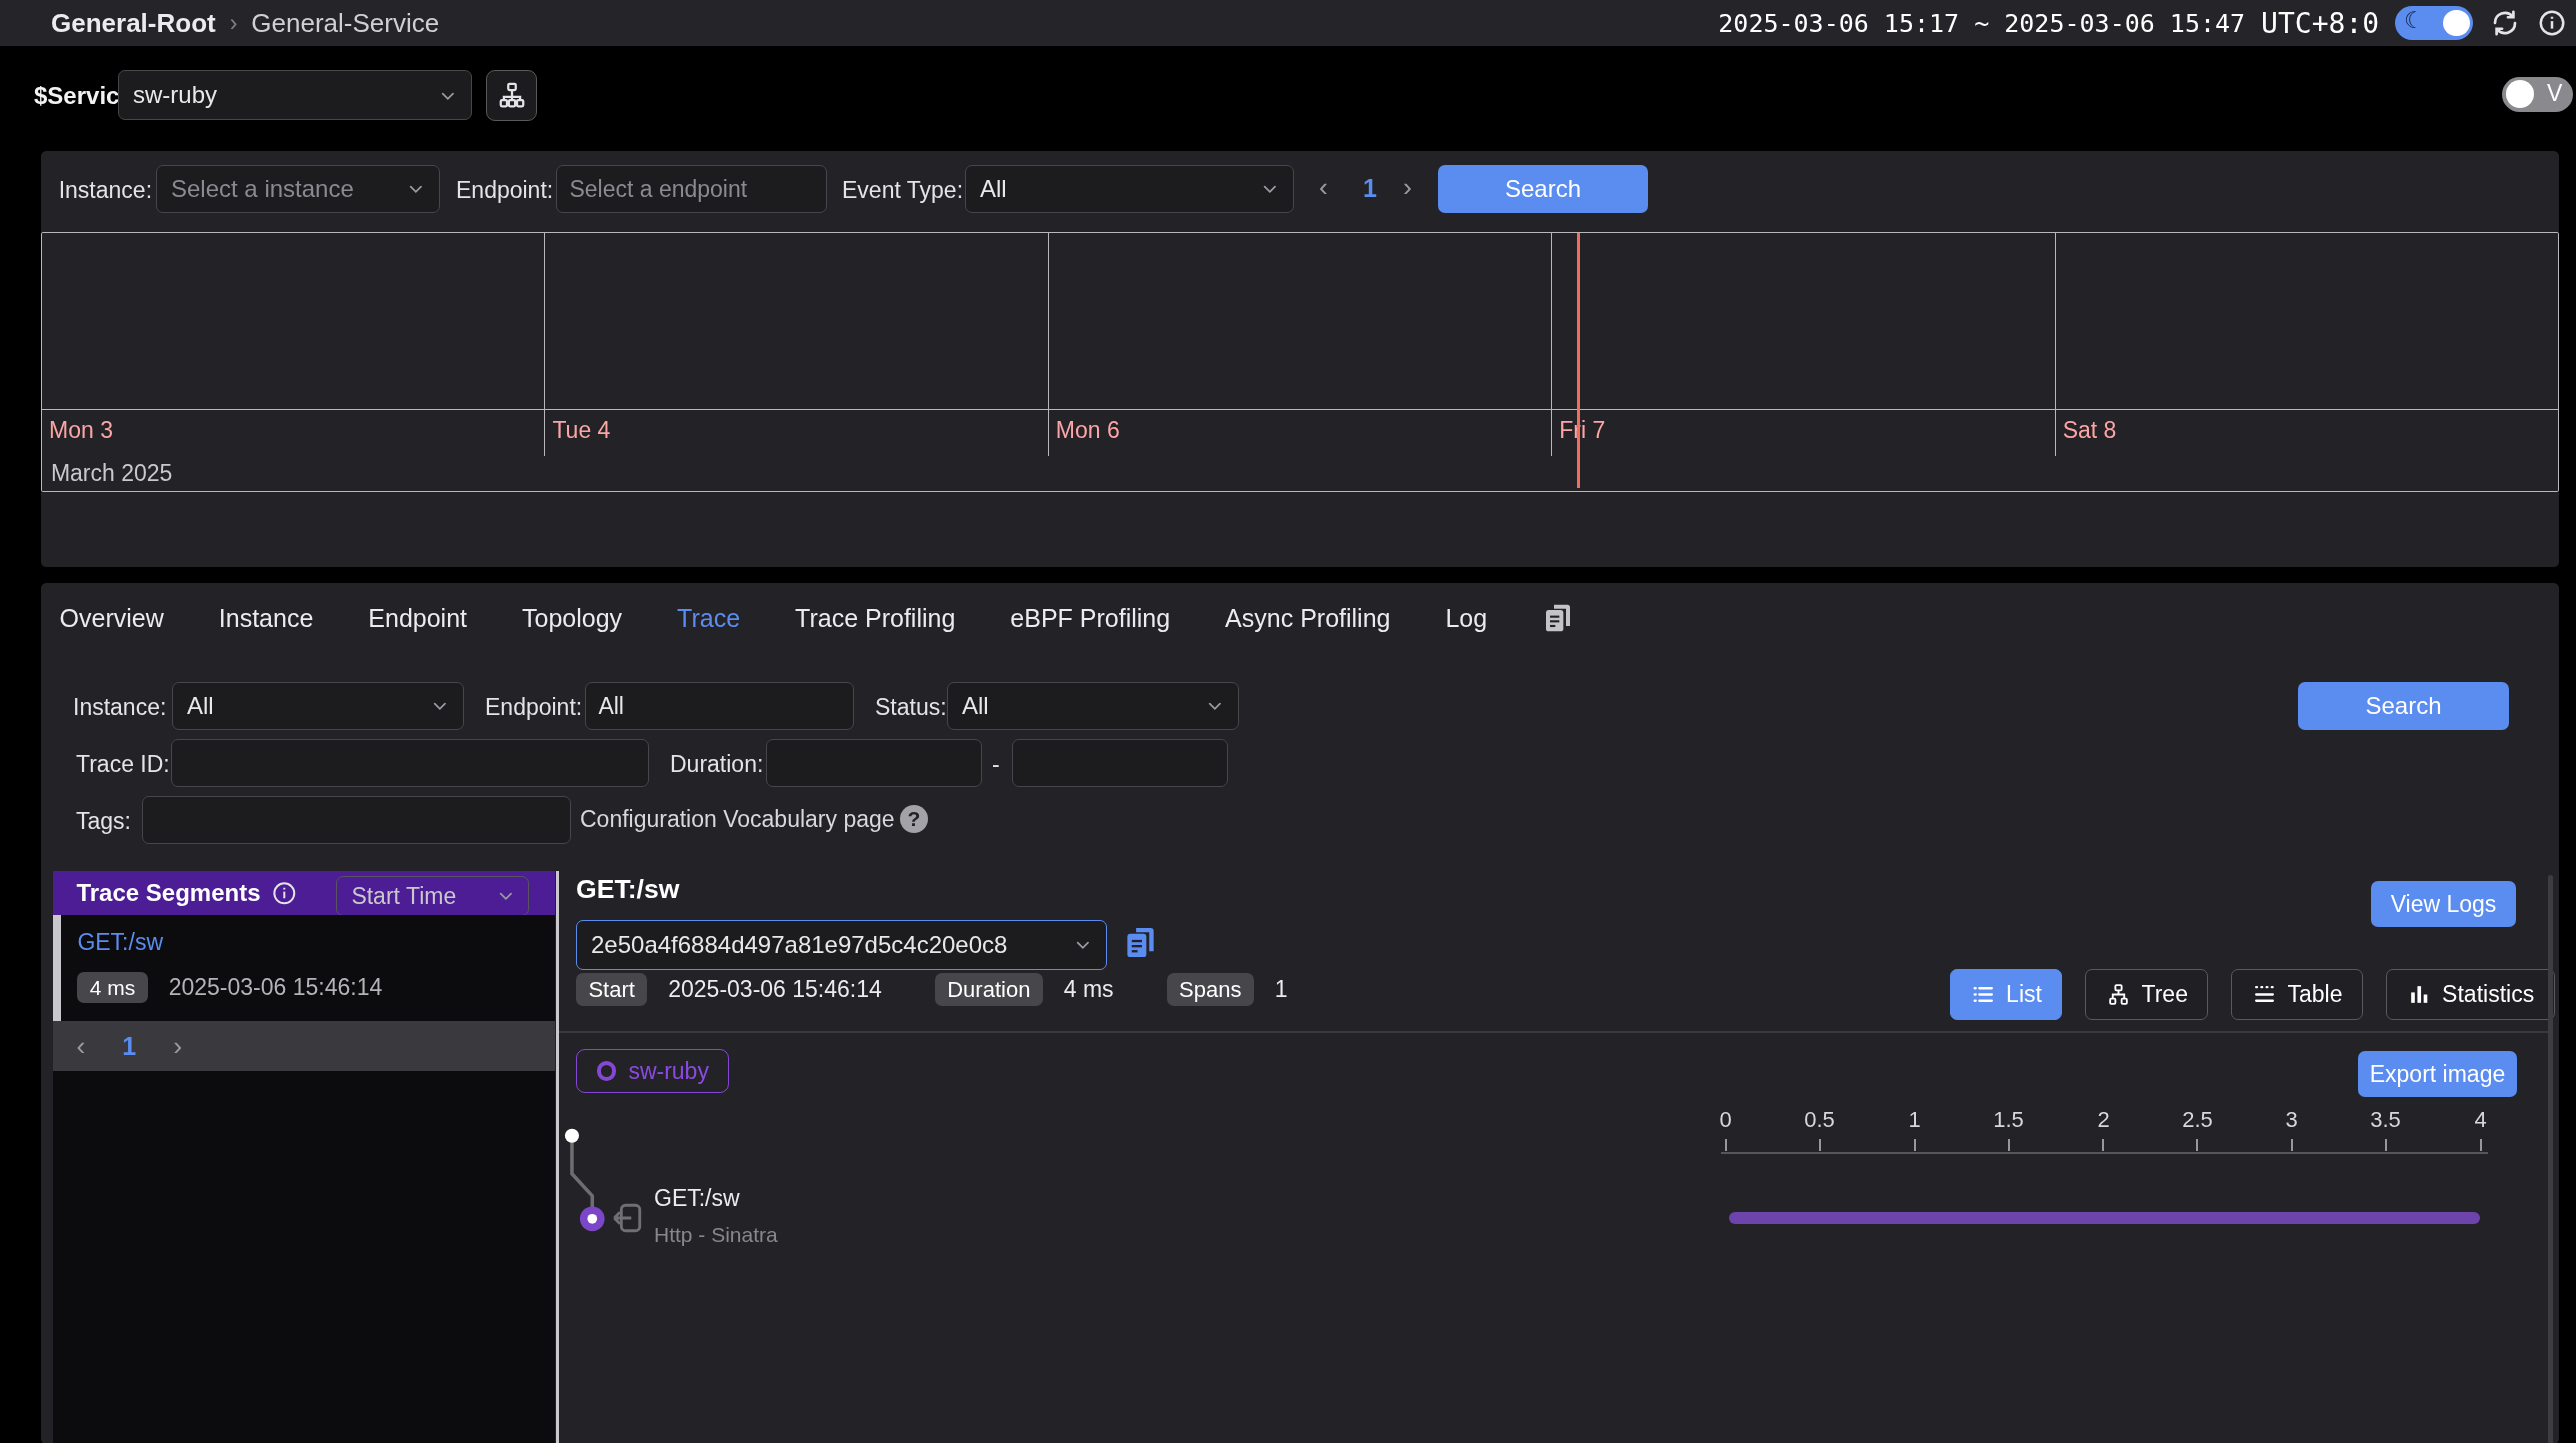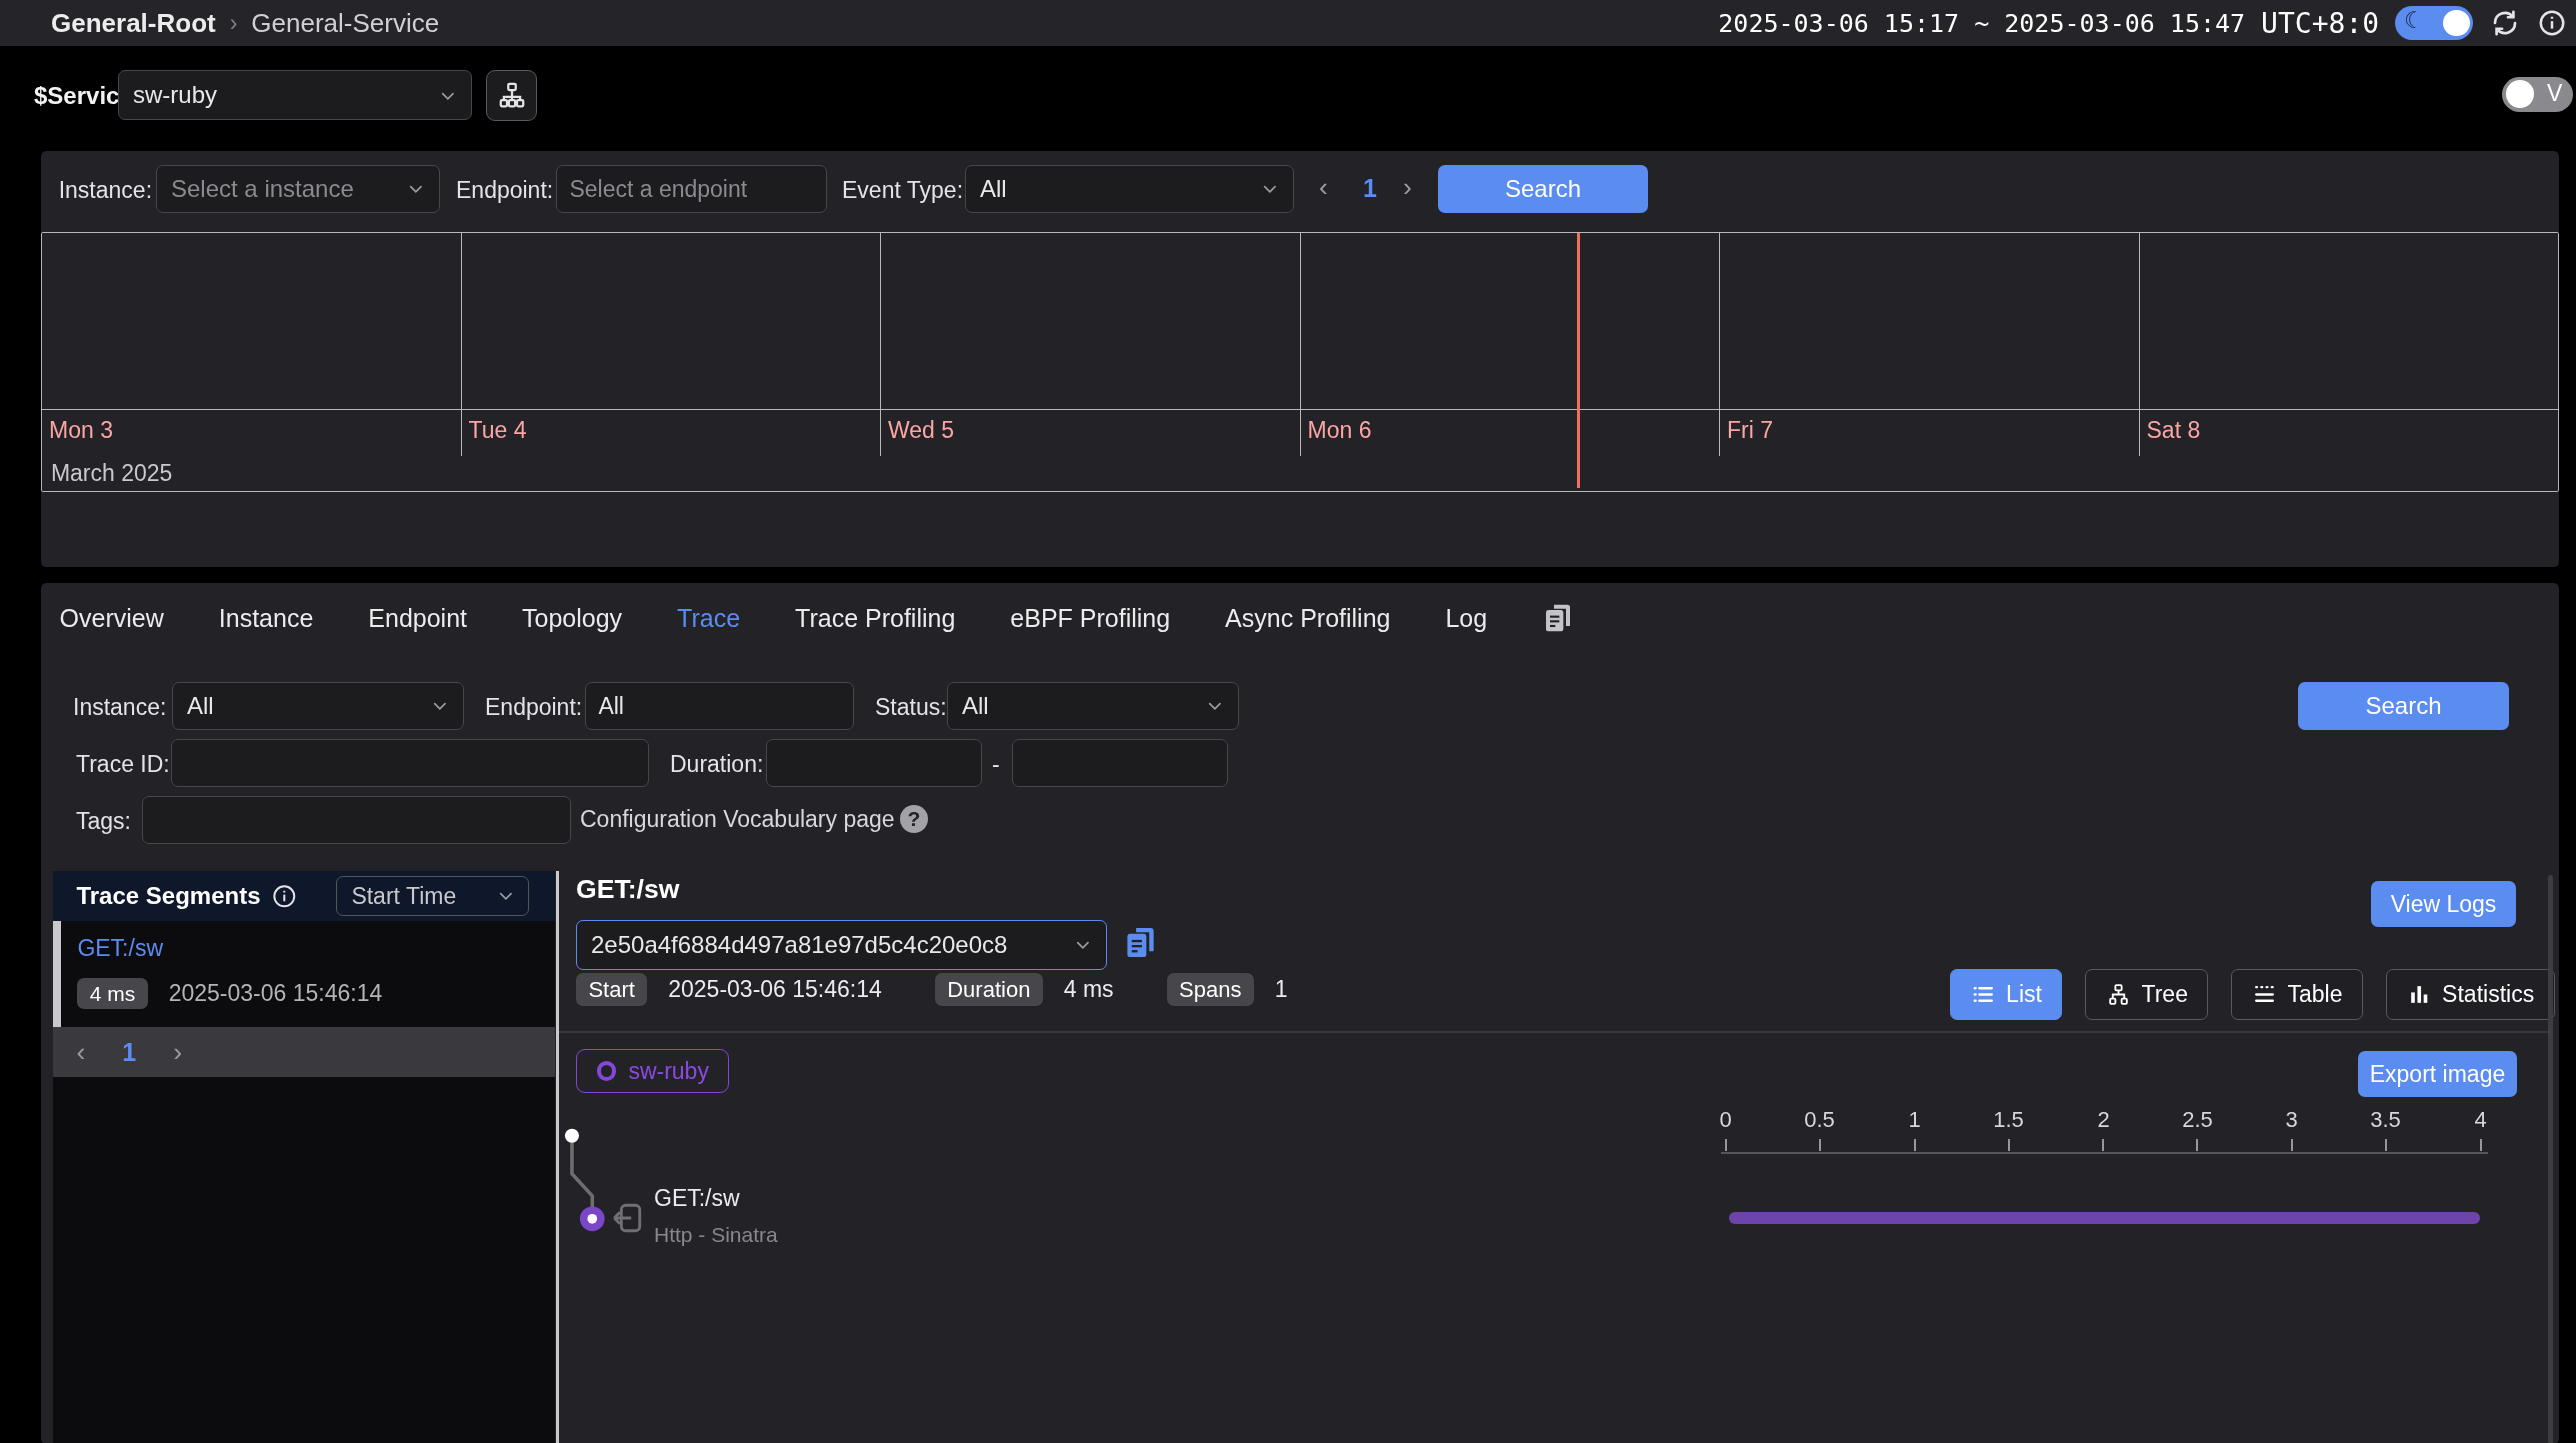--- a/index.html
+++ b/index.html
@@ -83,21 +83,21 @@
   .f-row { position:absolute; width:100%; height:48px; }
   .f-row > * { position:absolute; }
   .vocab { display:flex; align-items:center; gap:5.3px; font-size:23px; color:#d8d8dc; }
   .q-circle { width:28px; height:28px; border-radius:50%; background:#a2a2a8; color:#232327;
     font-size:21px; font-weight:700; display:flex; align-items:center; justify-content:center; }
 
   
   .seg-col { position:absolute; left:12.4px; top:288px; bottom:0; width:502px;
     display:flex; flex-direction:column; background:#0c0c0e; }
   .seg-divider { position:absolute; left:515px; top:288px; bottom:0; width:2.7px; background:#c9c9cd; }
-  .seg-header { height:50px; background:#0f172a; display:flex; align-items:center;
+  .seg-header { height:44px; background:#4c1d95; display:flex; align-items:center;
     padding-left:23px; position:relative; flex:none; }
   .seg-title { font-size:24px; font-weight:700; color:#fff; margin-right:10.6px; }
   .seg-sort { position:absolute; left:283px; top:5.3px; width:193px; height:40px;
     background:transparent; border:1.8px solid #55555a; }
   .seg-item { position:relative; height:106px; background:#0c0c0e; padding-left:24px; flex:none; }
   .seg-accent { position:absolute; left:0; top:0; width:8px; height:100%; background:#c9c9cd; }
   .seg-name { position:absolute; left:24px; top:14px; font-size:23px; color:#5b8cf0; }
   .seg-meta { position:absolute; left:24px; top:57px; display:flex; align-items:center; gap:21px; }
   .badge { background:#47474b; border-radius:7px; padding:3.5px 12.4px; font-size:21px; color:#fff; white-space:nowrap; }
   .seg-time { font-size:23px; color:#b4b4b8; }
@@ -224,24 +224,20 @@
         <div class="cal-col">
           <div class="cal-cell"></div>
           <div class="cal-day">Mon 3</div>
         </div>
         <div class="cal-col">
           <div class="cal-cell"></div>
           <div class="cal-day">Tue 4</div>
         </div>
         <div class="cal-col">
           <div class="cal-cell"></div>
-          <div class="cal-day">Wed 5</div>
-        </div>
-        <div class="cal-col">
-          <div class="cal-cell"></div>
           <div class="cal-day">Mon 6</div>
         </div>
         <div class="cal-col">
           <div class="cal-cell"></div>
           <div class="cal-day">Fri 7</div>
         </div>
         <div class="cal-col">
           <div class="cal-cell"></div>
           <div class="cal-day">Sat 8</div>
         </div>

